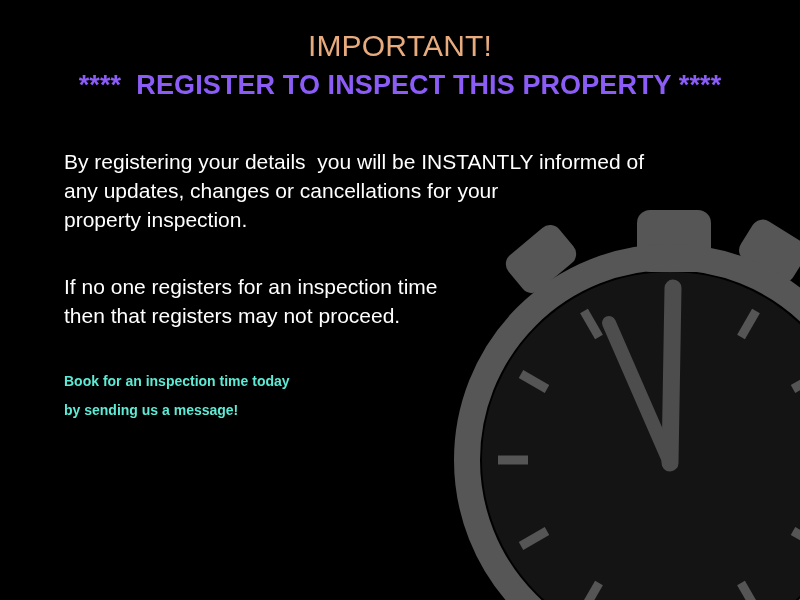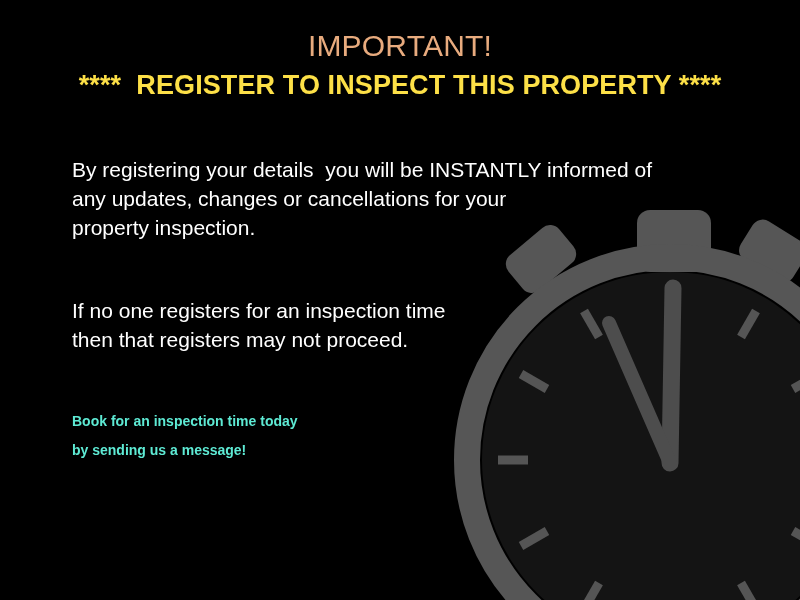--- a/index.html
+++ b/index.html
@@ -56,34 +56,34 @@
     line-height: 40px;
     font-weight: normal;
     color: #e8ab7e;
     letter-spacing: 0.2px;
     white-space: pre;
   }
   .headline-2 {
     font-size: 27px;
     line-height: 38px;
     font-weight: bold;
-    color: #fde047;
+    color: #8b5cf6;
     letter-spacing: 0.1px;
     white-space: pre;
   }
 
   .body-block {
     position: absolute;
     left: 60px;
     top: 143px;
     width: 700px;
   }
 
   .para {
-    margin: 12px;
+    margin: 4px;
     padding: 0;
   }
   .para-line {
     font-size: 21px;
     line-height: 29px;
     color: #ffffff;
     font-weight: normal;
     white-space: pre;
   }
 

